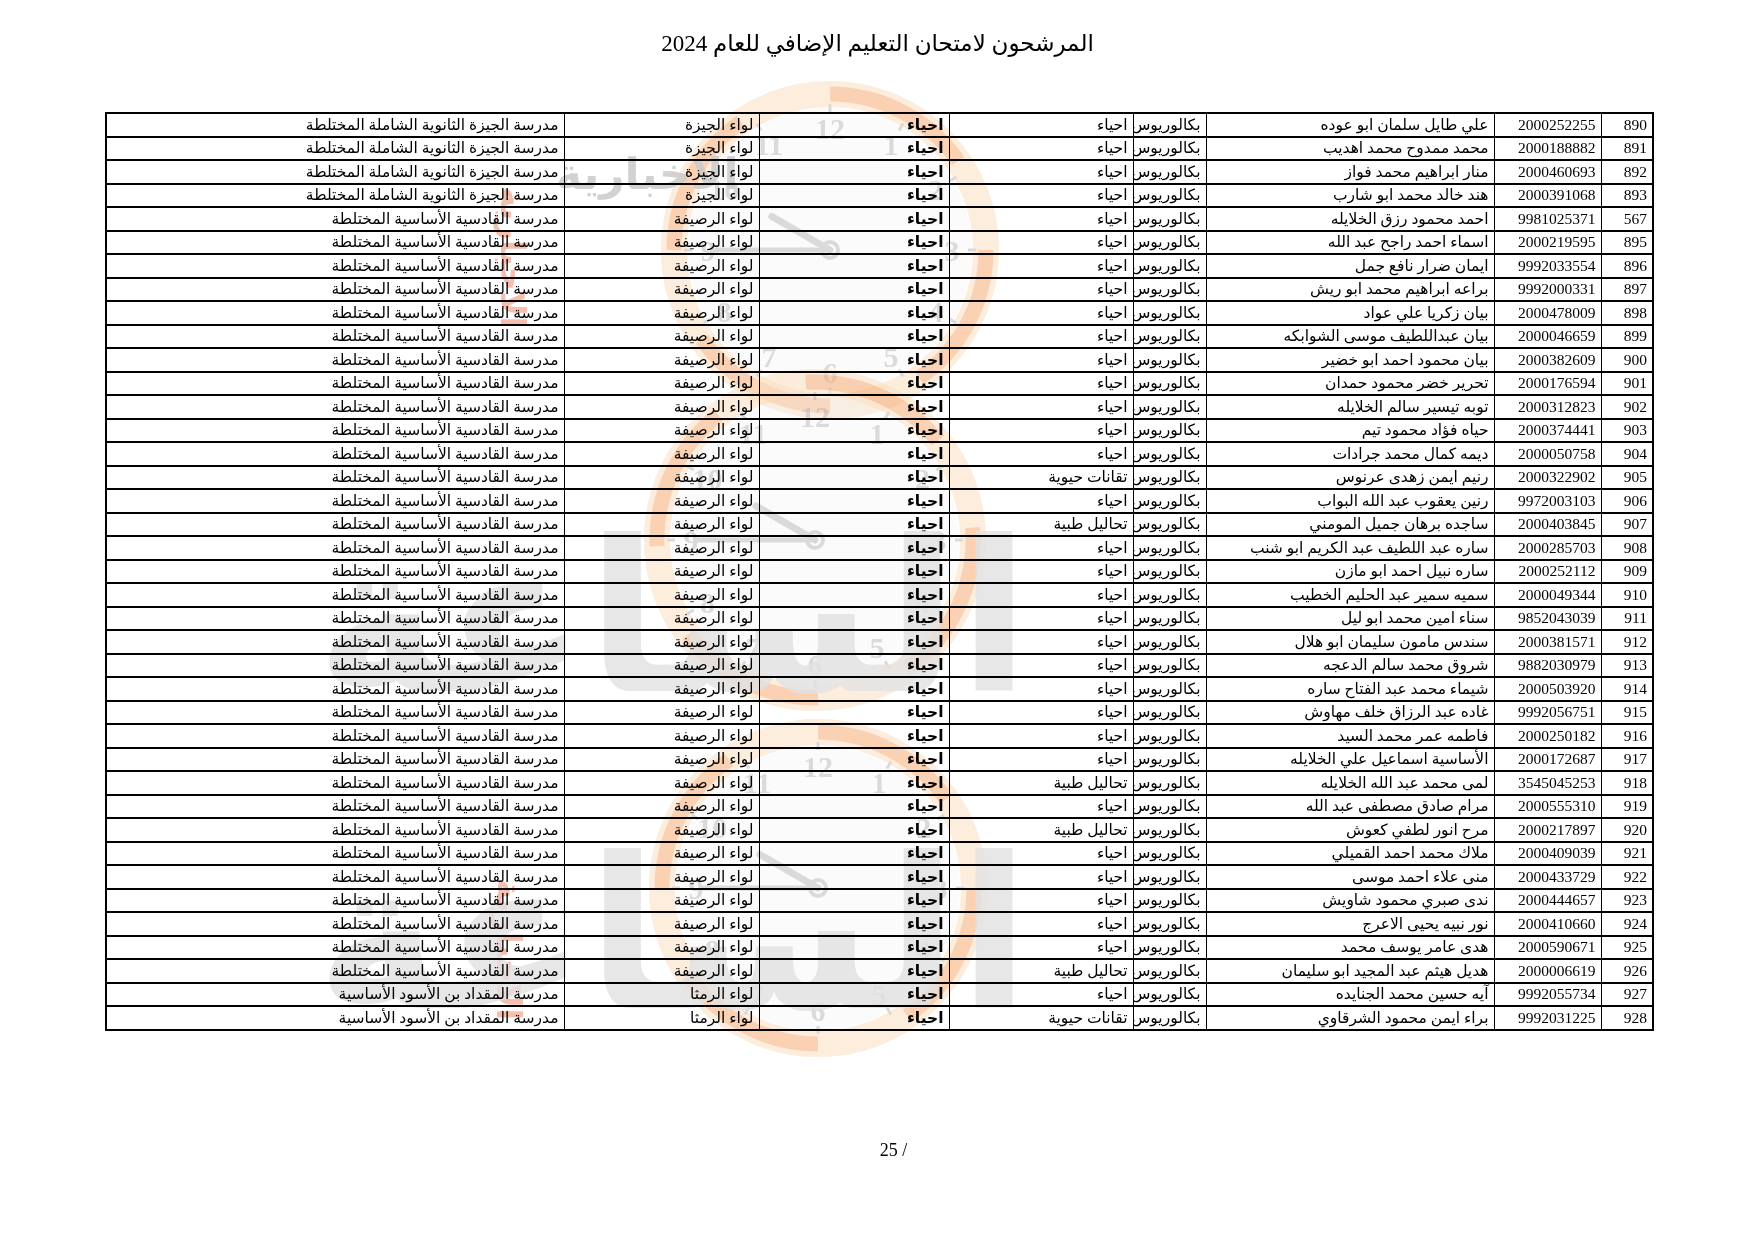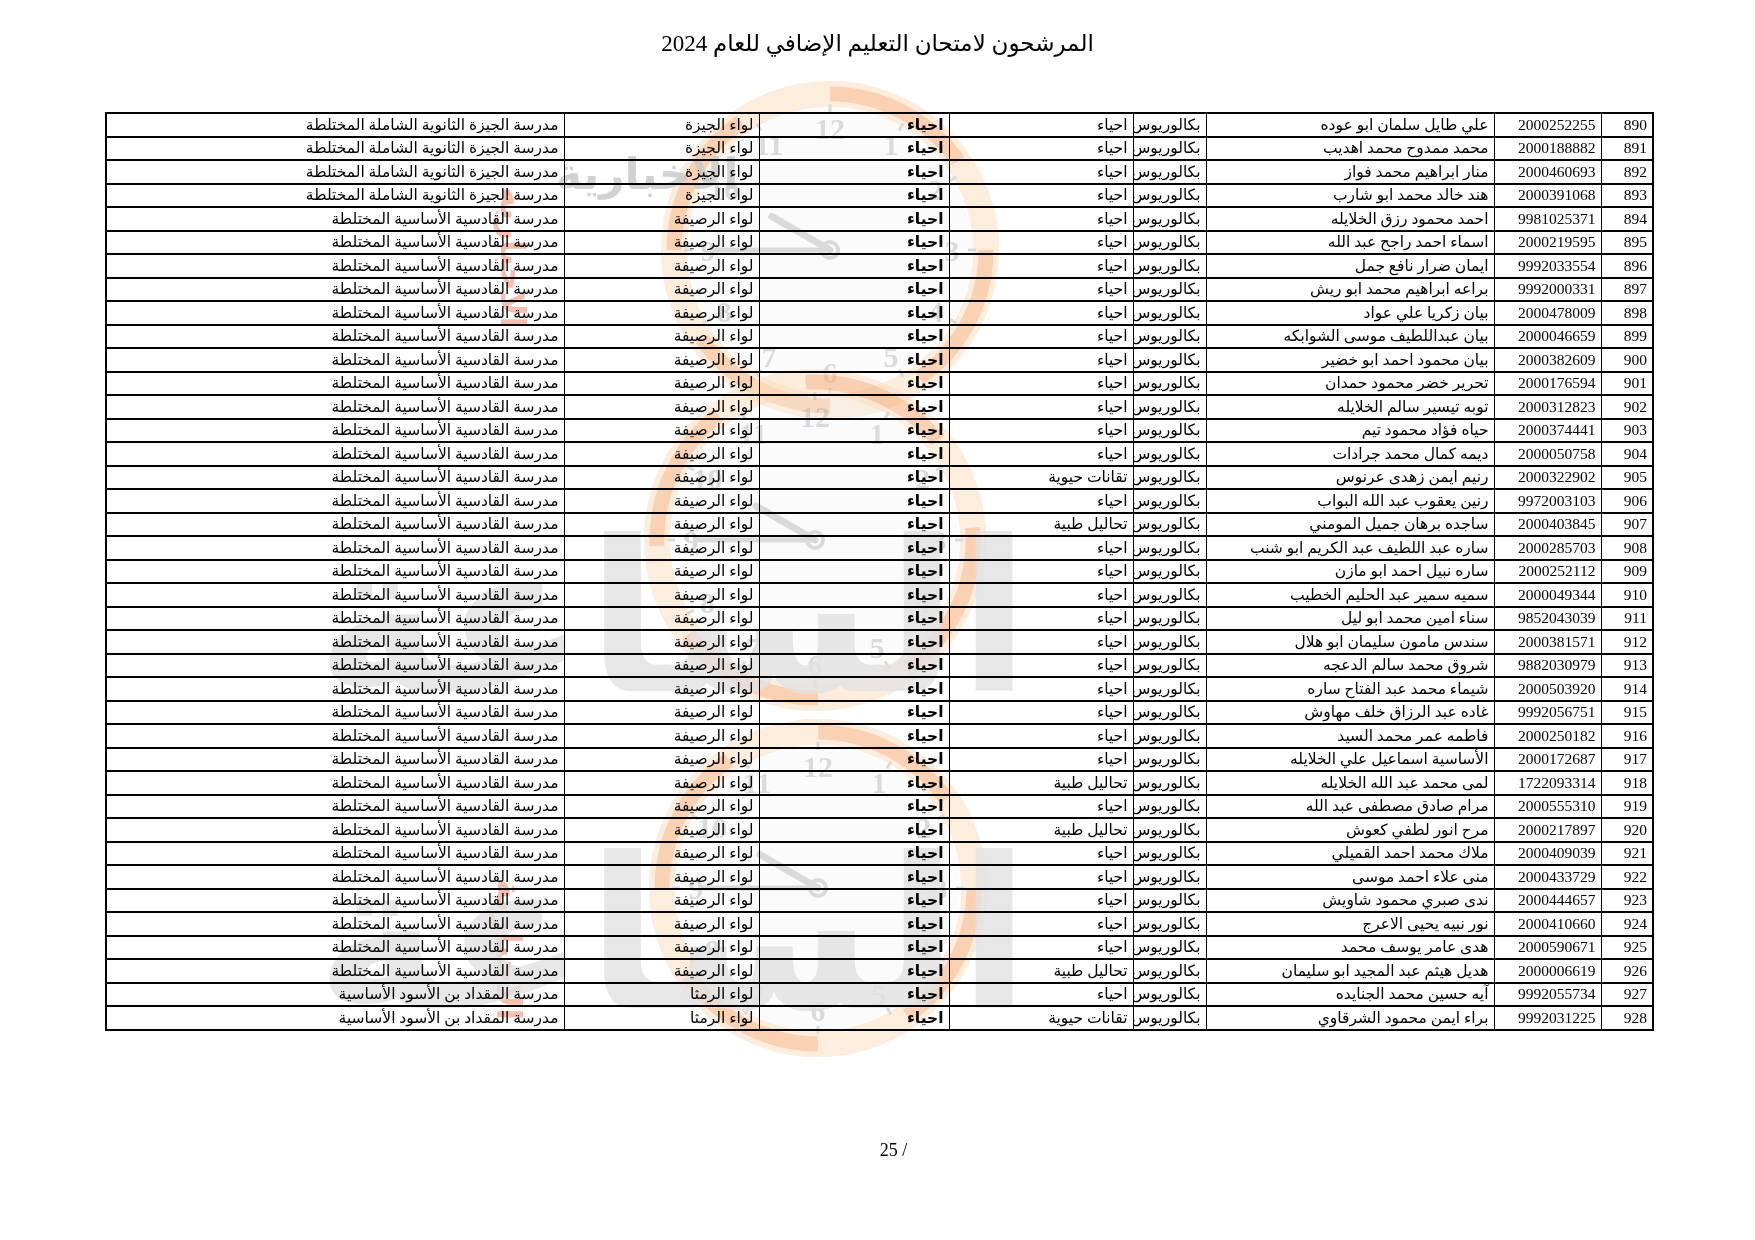--- a/index.html
+++ b/index.html
@@ -212,21 +212,21 @@
       <td class="c-num">893</td>
       <td class="c-id">2000391068</td>
       <td class="c-name">هند خالد محمد ابو شارب</td>
       <td class="c-degree">بكالوريوس</td>
       <td class="c-spec">احياء</td>
       <td class="c-subject">احياء</td>
       <td class="c-district">لواء الجيزة</td>
       <td class="c-school">مدرسة الجيزة الثانوية الشاملة المختلطة</td>
     </tr>
         <tr>
-      <td class="c-num">894</td>
+      <td class="c-num">567</td>
       <td class="c-id">9981025371</td>
       <td class="c-name">احمد محمود رزق الخلايله</td>
       <td class="c-degree">بكالوريوس</td>
       <td class="c-spec">احياء</td>
       <td class="c-subject">احياء</td>
       <td class="c-district">لواء الرصيفة</td>
       <td class="c-school">مدرسة القادسية الأساسية المختلطة</td>
     </tr>
         <tr>
       <td class="c-num">895</td>
@@ -453,21 +453,21 @@
       <td class="c-id">2000172687</td>
       <td class="c-name">الأساسية اسماعيل علي الخلايله</td>
       <td class="c-degree">بكالوريوس</td>
       <td class="c-spec">احياء</td>
       <td class="c-subject">احياء</td>
       <td class="c-district">لواء الرصيفة</td>
       <td class="c-school">مدرسة القادسية الأساسية المختلطة</td>
     </tr>
         <tr>
       <td class="c-num">918</td>
-      <td class="c-id">1722093314</td>
+      <td class="c-id">3545045253</td>
       <td class="c-name">لمى محمد عبد الله الخلايله</td>
       <td class="c-degree">بكالوريوس</td>
       <td class="c-spec">تحاليل طبية</td>
       <td class="c-subject">احياء</td>
       <td class="c-district">لواء الرصيفة</td>
       <td class="c-school">مدرسة القادسية الأساسية المختلطة</td>
     </tr>
         <tr>
       <td class="c-num">919</td>
       <td class="c-id">2000555310</td>

